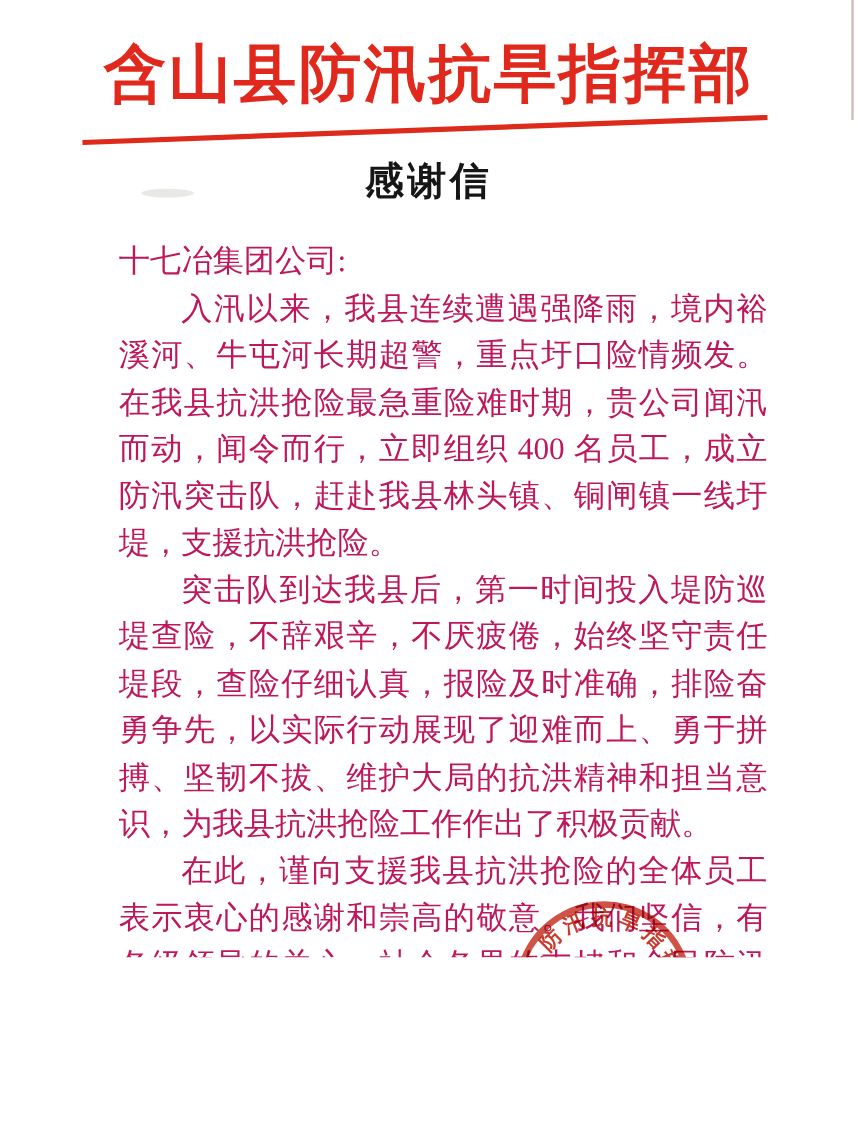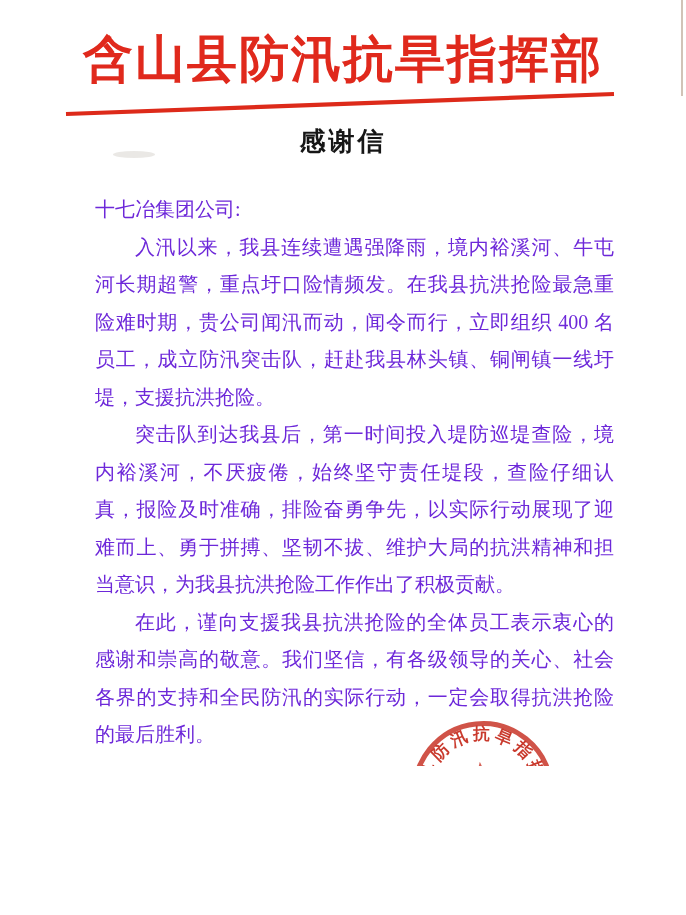--- a/index.html
+++ b/index.html
@@ -9,27 +9,27 @@
     font-family:"Liberation Serif","DejaVu Serif",serif;
   }
   .letterhead {
     position:absolute; top:26px; left:0; width:100%;
     text-align:center; font-size:50px; font-weight:700;
     letter-spacing:2px; color:#e0291c; white-space:nowrap;
   }
   .rule-svg { position:absolute; left:0; top:88px; width:686px; height:34px; }
   .letter-title {
     position:absolute; top:124px; left:0; width:100%;
-    text-align:center; font-size:26px; font-weight:700; color:#161616;
+    text-align:center; font-size:31px; font-weight:700; color:#161616;
     letter-spacing:3px;
     font-family:"Liberation Sans","DejaVu Sans",sans-serif;
   }
   .letter-body {
     position:absolute; left:95px; top:191px; width:519px;
-    font-size:20px; line-height:37.5px; color:#6d28d9;
+    font-size:25px; line-height:37.5px; color:#be185d;
     text-align:justify;
   }
   .letter-body p { margin:0; }
   .para { text-indent:2em; }
   .signature {
     position:absolute; top:769px; right:83px;
     font-size:21.5px; color:#35302b; white-space:nowrap;
   }
   .date-line {
     position:absolute; top:809px; right:118px;
@@ -63,21 +63,21 @@
 
   <svg class="rule-svg" viewBox="0 0 686 34" xmlns="http://www.w3.org/2000/svg">
     <line x1="66" y1="26" x2="614" y2="6" stroke="#dd2a1a" stroke-width="4.2"></line>
   </svg>
 
   <div class="letter-title">感谢信</div>
 
   <div class="letter-body">
     <p class="salutation">十七冶集团公司:</p>
     <p class="para">入汛以来，我县连续遭遇强降雨，境内裕溪河、牛屯河长期超警，重点圩口险情频发。在我县抗洪抢险最急重险难时期，贵公司闻汛而动，闻令而行，立即组织 400 名员工，成立防汛突击队，赶赴我县林头镇、铜闸镇一线圩堤，支援抗洪抢险。</p>
-    <p class="para">突击队到达我县后，第一时间投入堤防巡堤查险，境内裕溪河，不厌疲倦，始终坚守责任堤段，查险仔细认真，报险及时准确，排险奋勇争先，以实际行动展现了迎难而上、勇于拼搏、坚韧不拔、维护大局的抗洪精神和担当意识，为我县抗洪抢险工作作出了积极贡献。</p>
+    <p class="para">突击队到达我县后，第一时间投入堤防巡堤查险，不辞艰辛，不厌疲倦，始终坚守责任堤段，查险仔细认真，报险及时准确，排险奋勇争先，以实际行动展现了迎难而上、勇于拼搏、坚韧不拔、维护大局的抗洪精神和担当意识，为我县抗洪抢险工作作出了积极贡献。</p>
     <p class="para">在此，谨向支援我县抗洪抢险的全体员工表示衷心的感谢和崇高的敬意。我们坚信，有各级领导的关心、社会各界的支持和全民防汛的实际行动，一定会取得抗洪抢险的最后胜利。</p>
   </div>
 
   <div class="signature">含山县防汛抗旱指挥部</div>
 
   <div class="date-line">2020 年 7 月 28 日</div>
 
   <svg class="seal" viewBox="0 0 150 150" xmlns="http://www.w3.org/2000/svg">
     <defs>
       <path id="seal-arc" d="M 30 101 A 52 52 0 1 1 120 101" fill="none"></path>

